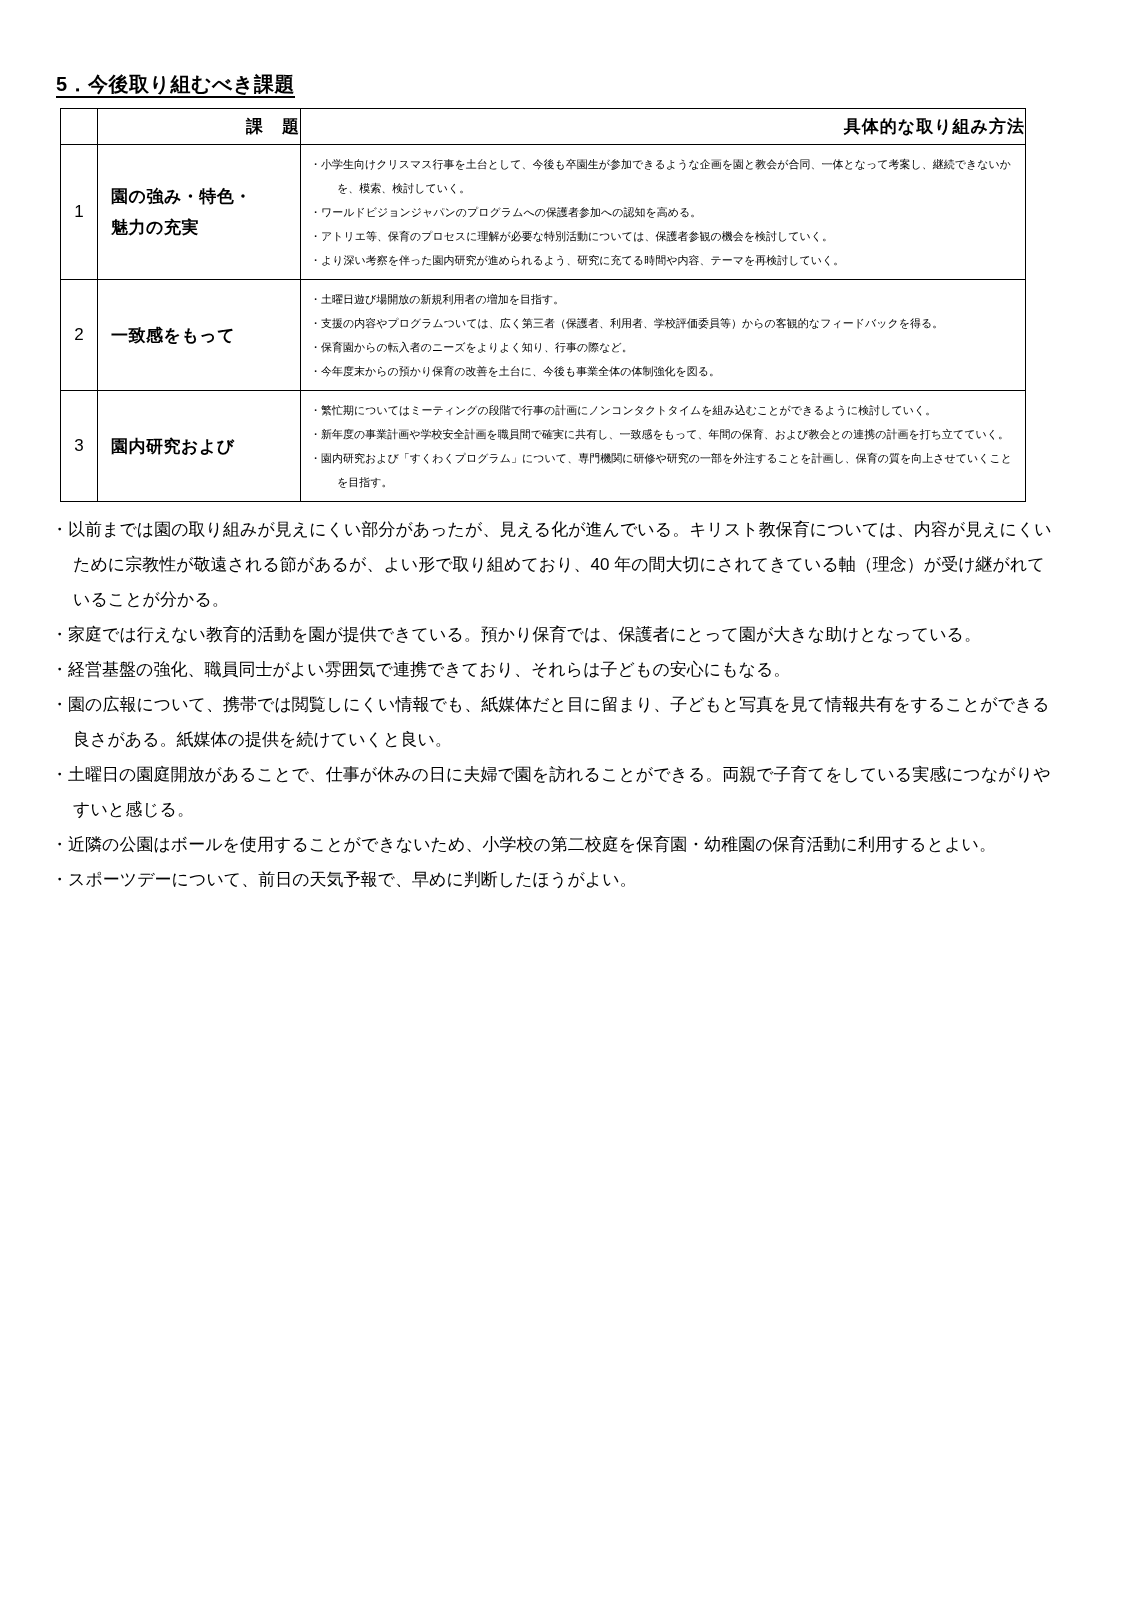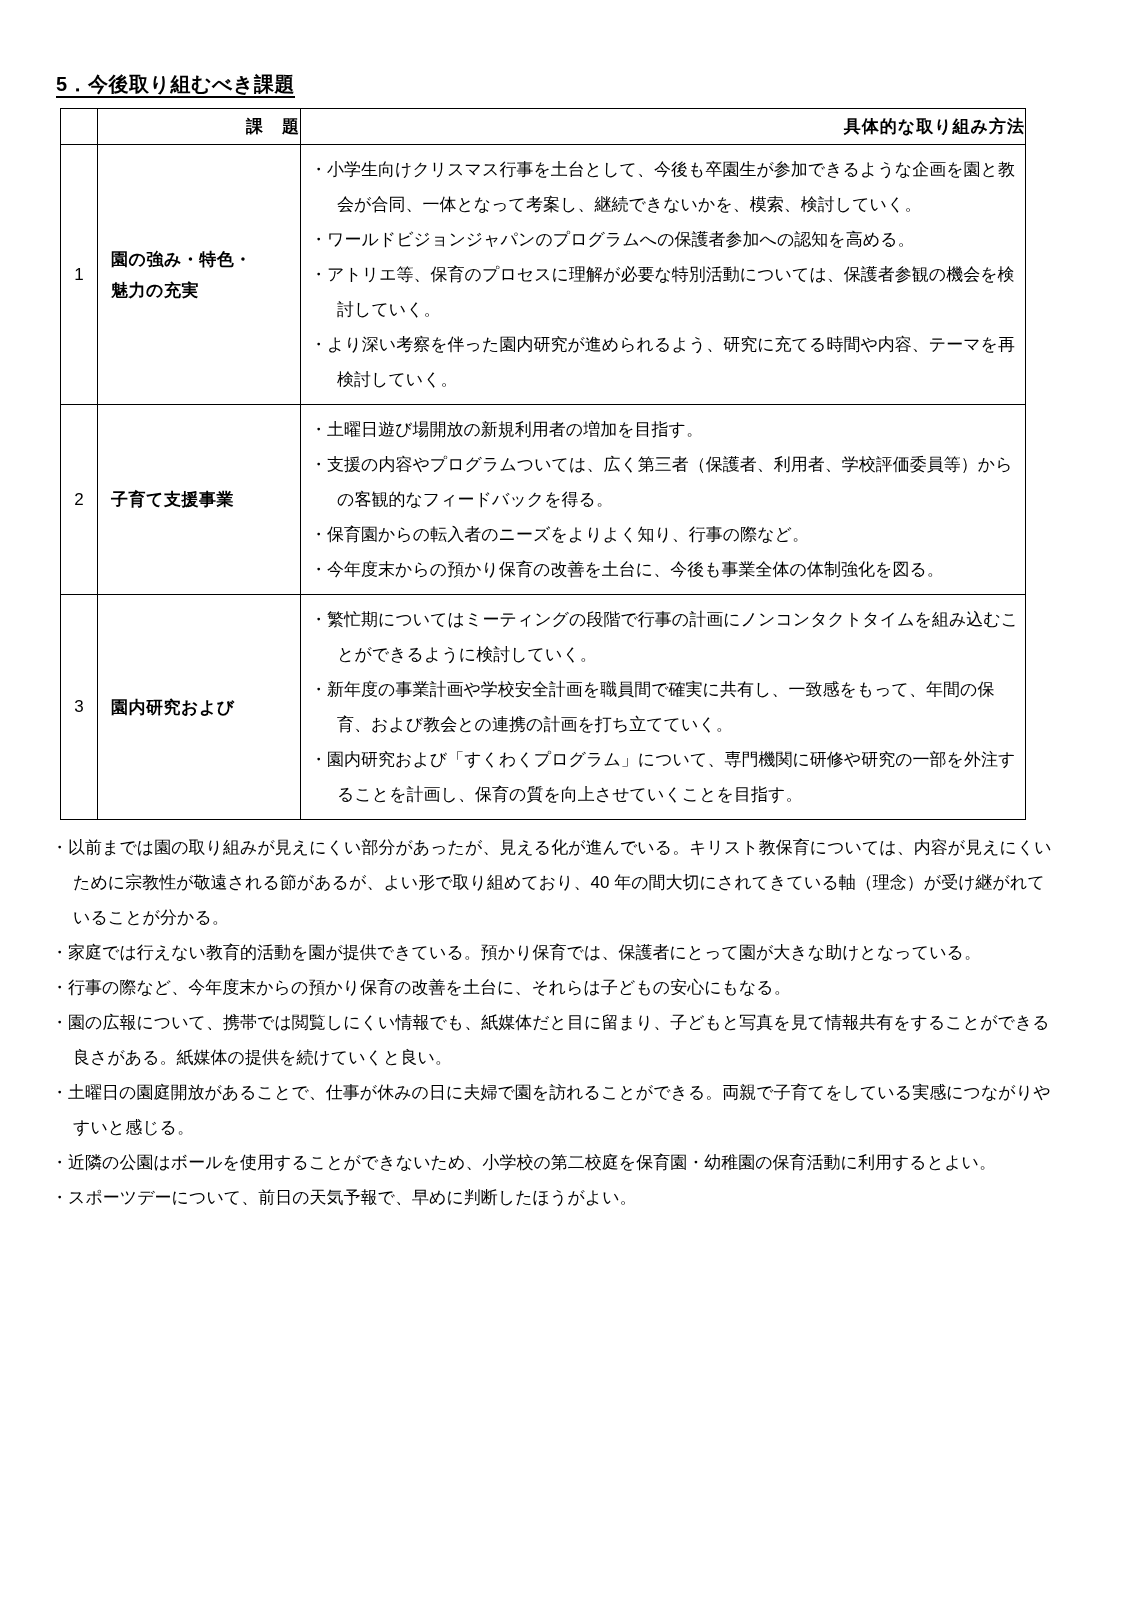--- a/index.html
+++ b/index.html
@@ -53,22 +53,22 @@
     font-weight: bold;
     padding-left: 13px;
     line-height: 31px;
     letter-spacing: 0.5px;
   }
   td.method-cell {
     padding: 7px 6px 7px 9px;
     vertical-align: top;
   }
   .m-item {
-    font-size: 17px;
-    line-height: 35px;
+    font-size: 11px;
+    line-height: 24px;
     padding-left: 27px;
     text-indent: -27px;
     letter-spacing: 0;
   }
   
   .sec6-heading-row { margin-top: 14px; }
   .s6-list {
     width: 1004px;
     margin: 10px 0 0 -5px;
   }
@@ -111,21 +111,21 @@
         <td class="method-cell">
           <div class="m-item">・小学生向けクリスマス行事を土台として、今後も卒園生が参加できるような企画を園と教会が合同、一体となって考案し、継続できないかを、模索、検討していく。</div>
           <div class="m-item">・ワールドビジョンジャパンのプログラムへの保護者参加への認知を高める。</div>
           <div class="m-item">・アトリエ等、保育のプロセスに理解が必要な特別活動については、保護者参観の機会を検討していく。</div>
           <div class="m-item">・より深い考察を伴った園内研究が進められるよう、研究に充てる時間や内容、テーマを再検討していく。</div>
         </td>
       </tr>
       <tr>
         <td class="num-cell">2</td>
         <td class="topic-cell">
-          <div>子育て支援事業</div>
+          <div>一致感をもって</div>
         </td>
         <td class="method-cell">
           <div class="m-item">・土曜日遊び場開放の新規利用者の増加を目指す。</div>
           <div class="m-item">・支援の内容やプログラムついては、広く第三者（保護者、利用者、学校評価委員等）からの客観的なフィードバックを得る。</div>
           <div class="m-item">・保育園からの転入者のニーズをよりよく知り、行事の際など。</div>
           <div class="m-item">・今年度末からの預かり保育の改善を土台に、今後も事業全体の体制強化を図る。</div>
         </td>
       </tr>
       <tr>
         <td class="num-cell">3</td>
@@ -138,20 +138,20 @@
           <div class="m-item">・園内研究および「すくわくプログラム」について、専門機関に研修や研究の一部を外注することを計画し、保育の質を向上させていくことを目指す。</div>
         </td>
       </tr>
     </tbody>
   </table>
 
 
   <div class="s6-list">
     <div class="s6-item">・以前までは園の取り組みが見えにくい部分があったが、見える化が進んでいる。キリスト教保育については、内容が見えにくいために宗教性が敬遠される節があるが、よい形で取り組めており、40 年の間大切にされてきている軸（理念）が受け継がれていることが分かる。</div>
     <div class="s6-item">・家庭では行えない教育的活動を園が提供できている。預かり保育では、保護者にとって園が大きな助けとなっている。</div>
-    <div class="s6-item">・行事の際など、今年度末からの預かり保育の改善を土台に、それらは子どもの安心にもなる。</div>
+    <div class="s6-item">・経営基盤の強化、職員同士がよい雰囲気で連携できており、それらは子どもの安心にもなる。</div>
     <div class="s6-item">・園の広報について、携帯では閲覧しにくい情報でも、紙媒体だと目に留まり、子どもと写真を見て情報共有をすることができる良さがある。紙媒体の提供を続けていくと良い。</div>
     <div class="s6-item">・土曜日の園庭開放があることで、仕事が休みの日に夫婦で園を訪れることができる。両親で子育てをしている実感につながりやすいと感じる。</div>
     <div class="s6-item">・近隣の公園はボールを使用することができないため、小学校の第二校庭を保育園・幼稚園の保育活動に利用するとよい。</div>
     <div class="s6-item">・スポーツデーについて、前日の天気予報で、早めに判断したほうがよい。</div>
   </div>
 
 </div>
 
 </body></html>

